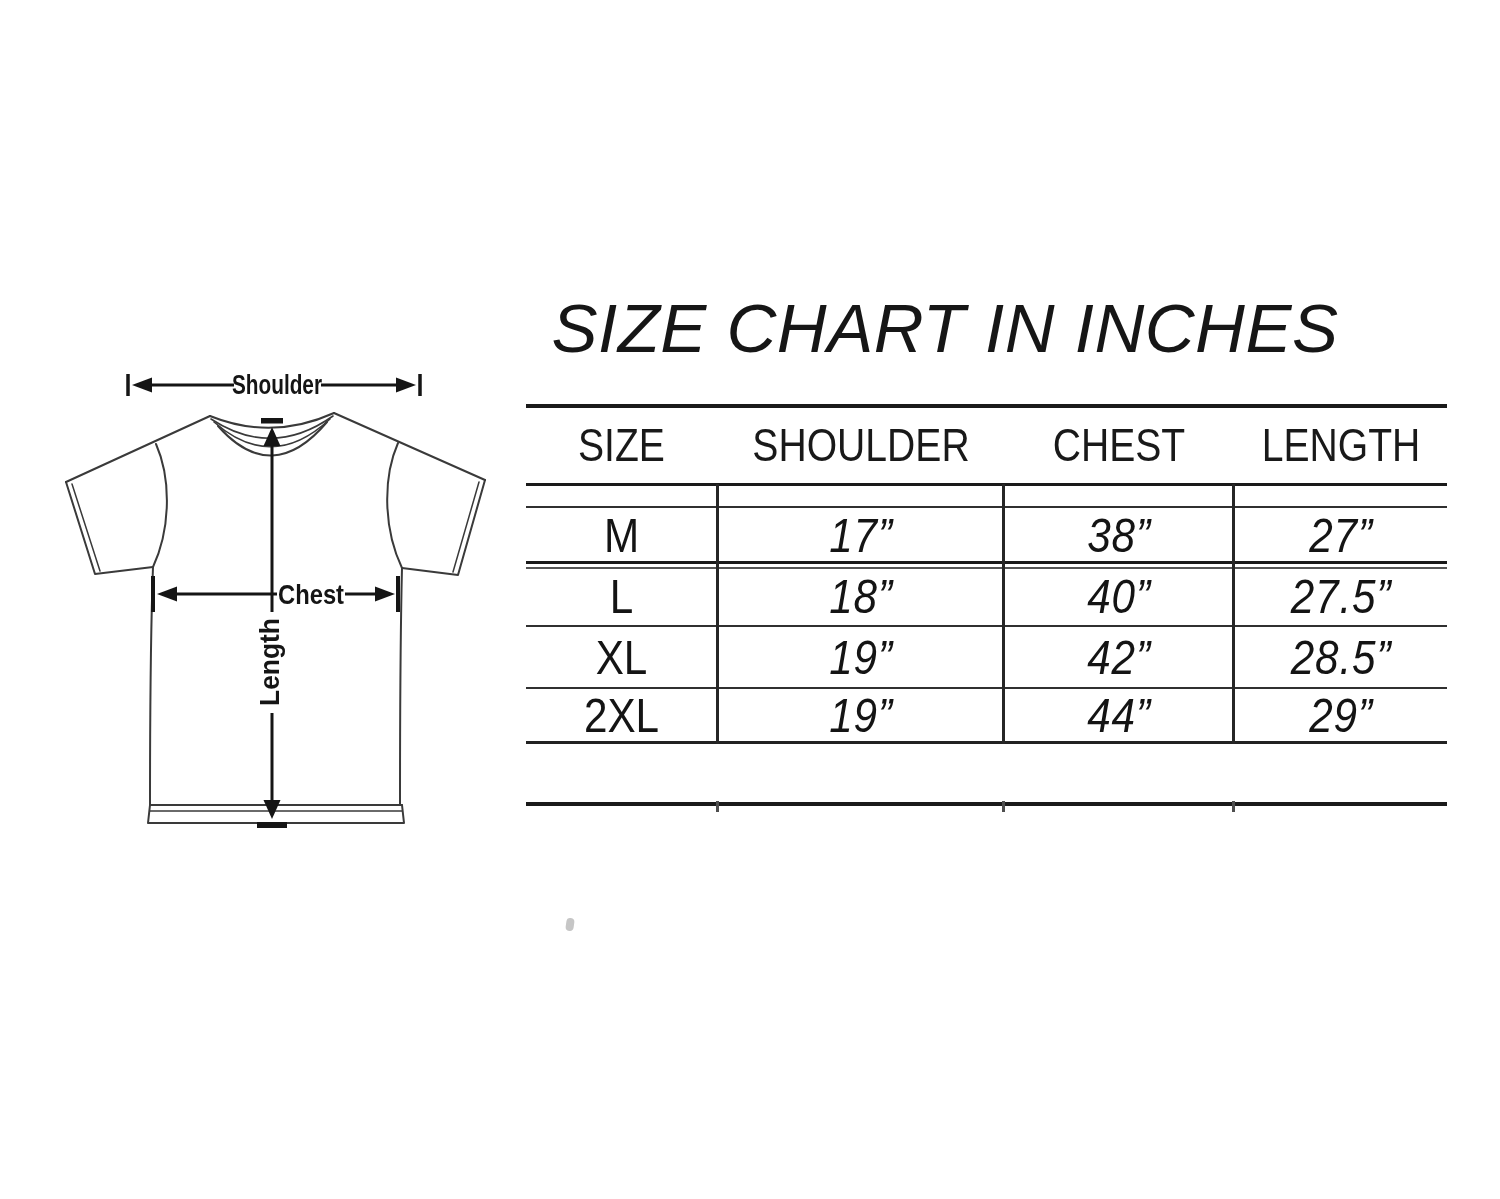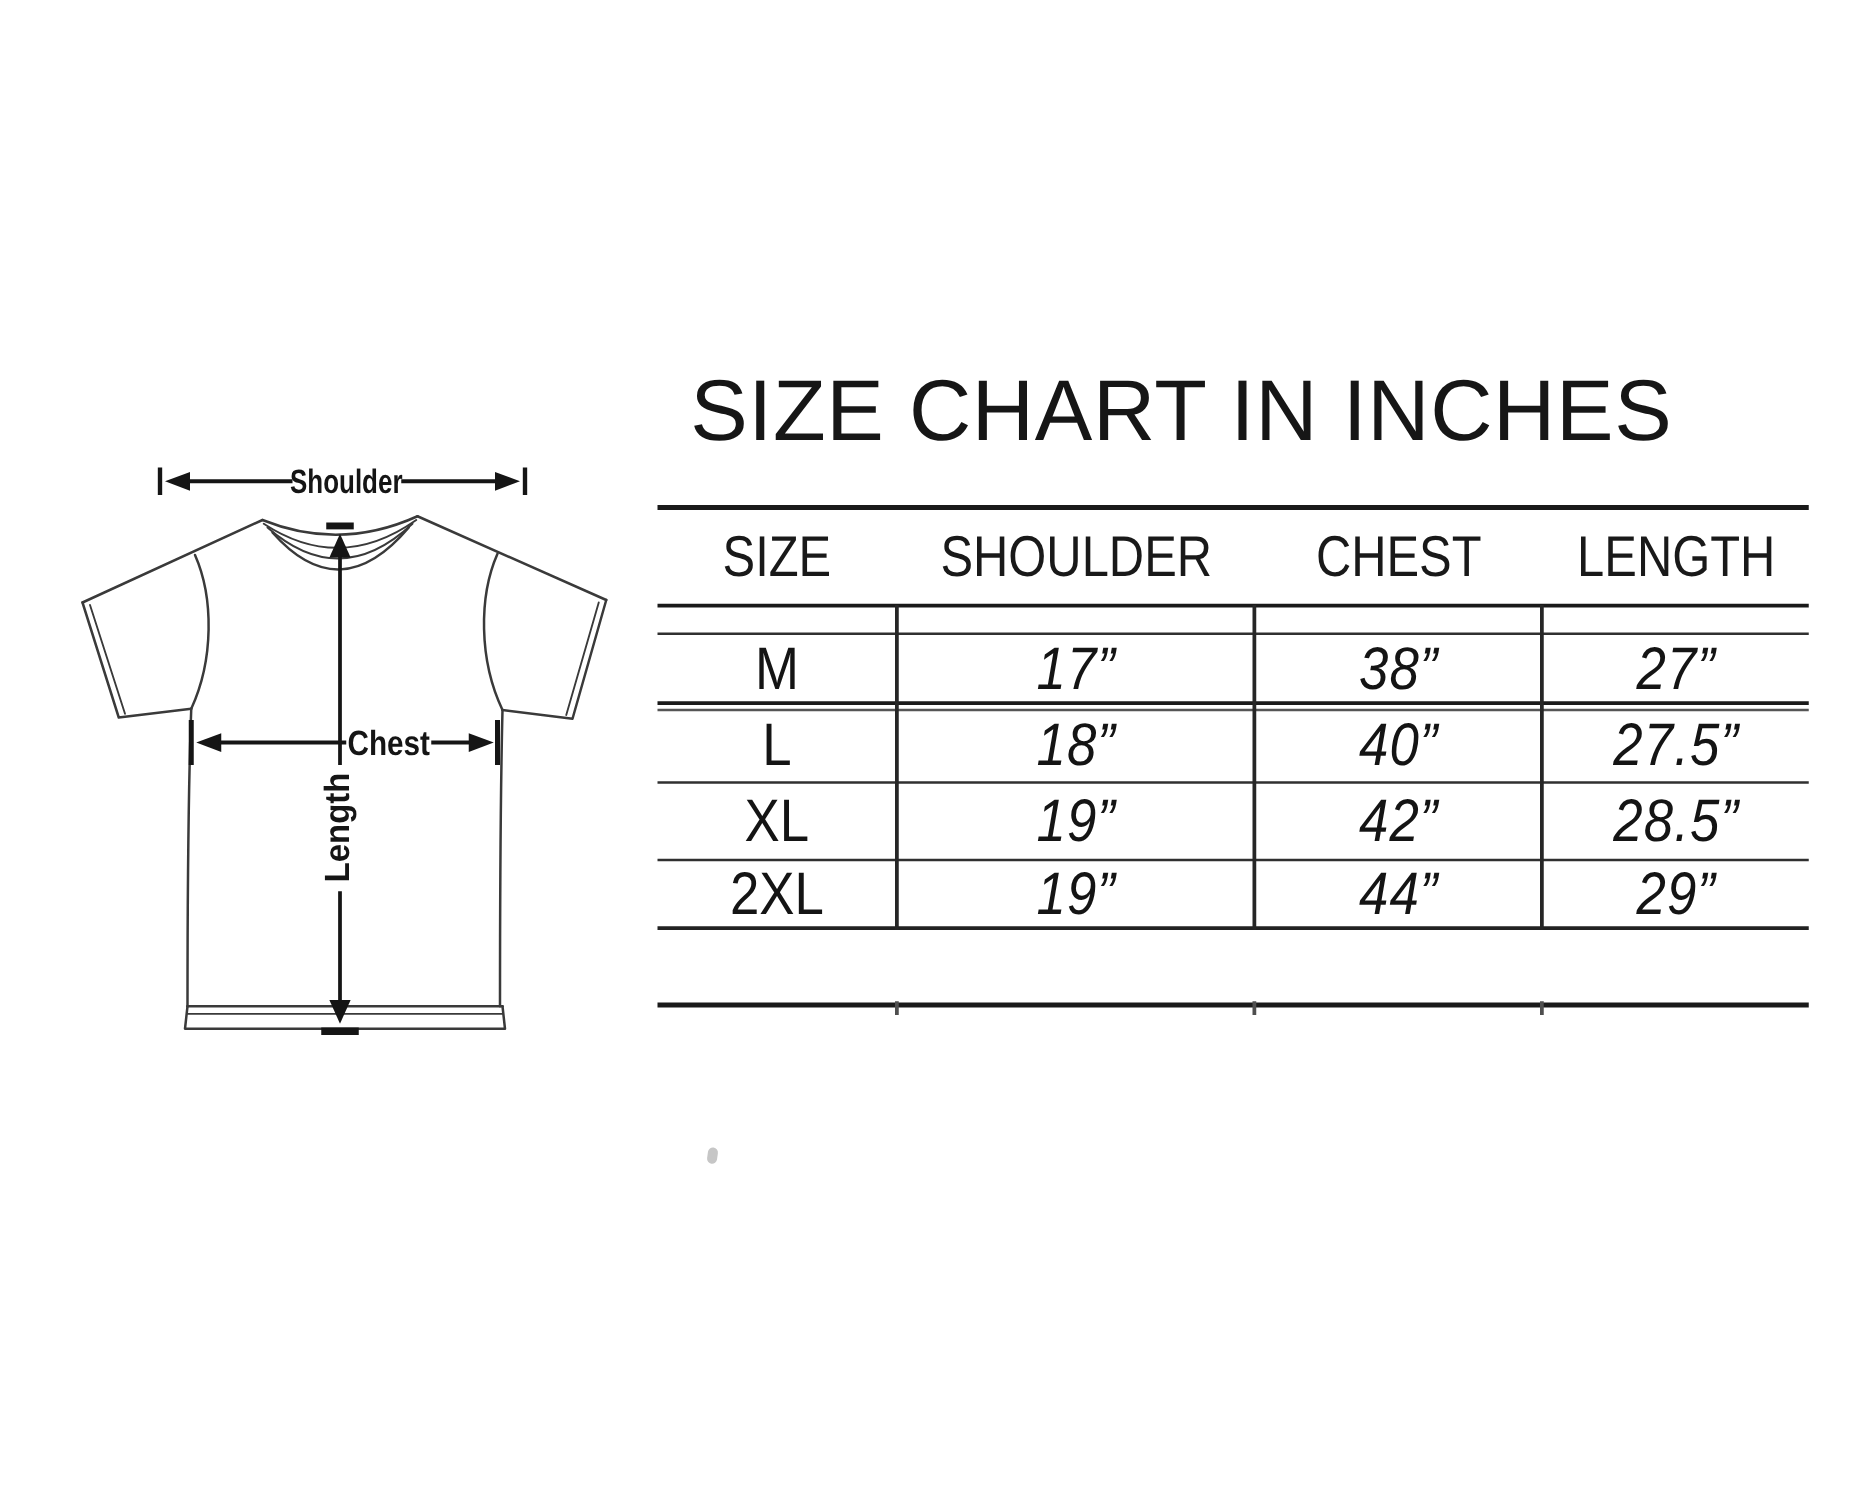--- a/index.html
+++ b/index.html
@@ -3,21 +3,21 @@
 <meta charset="utf-8">
 <style>
   html,body{margin:0;padding:0;background:#ffffff;}
   .canvas{
     position:relative;width:1500px;height:1199px;background:#ffffff;
     font-family:"Liberation Sans", sans-serif;color:#1b1b1b;overflow:hidden;
   }
   
   .title{
     position:absolute;left:470px;top:294px;width:950px;margin:0;
-    text-align:center;font-size:69px;font-weight:400;
+    text-align:center;font-size:69px;font-style:italic;font-weight:400;
     letter-spacing:.5px;color:#161616;white-space:nowrap;line-height:1;
   }
   
   .hl{position:absolute;left:526px;width:921px;background:#1a1a1a;}
   .hl.t1{top:404px;height:4px;}
   .hl.t2{top:483px;height:3px;}
   .hl.t3{top:506px;height:2px;background:#303030;}
   .hl.t4{top:561px;height:3px;}
   .hl.t4b{top:567px;height:2px;background:#555555;}
   .hl.t5{top:625px;height:2px;background:#303030;}

